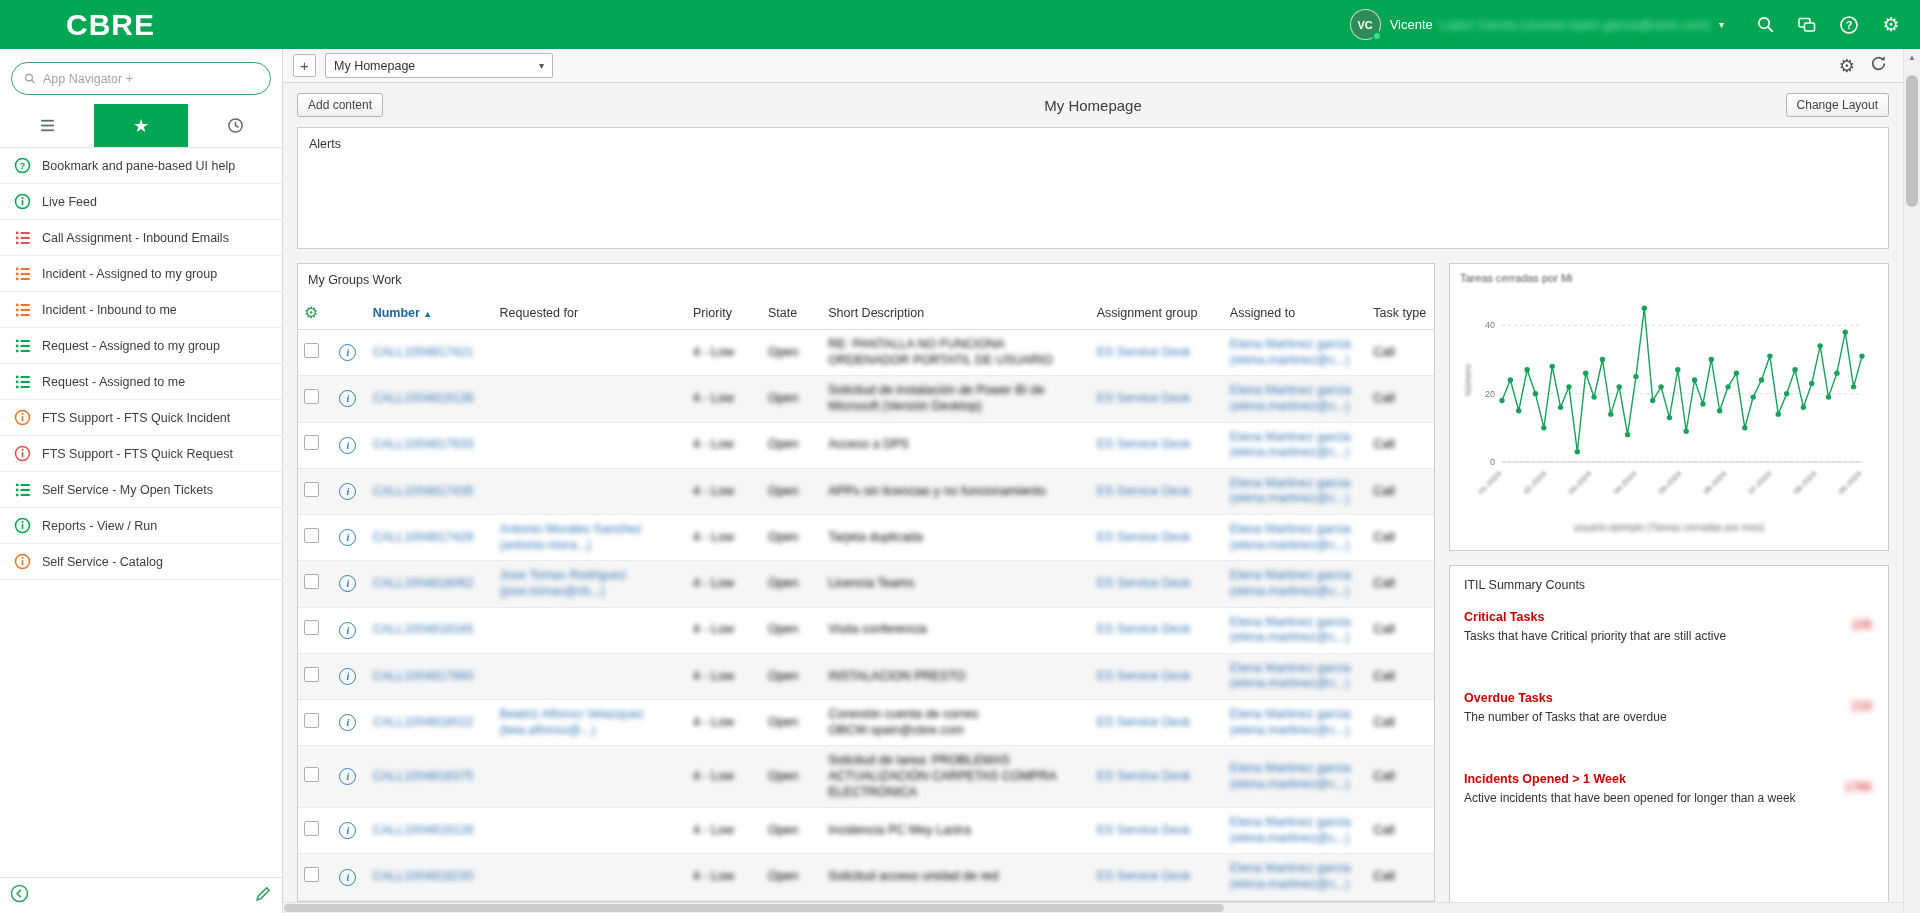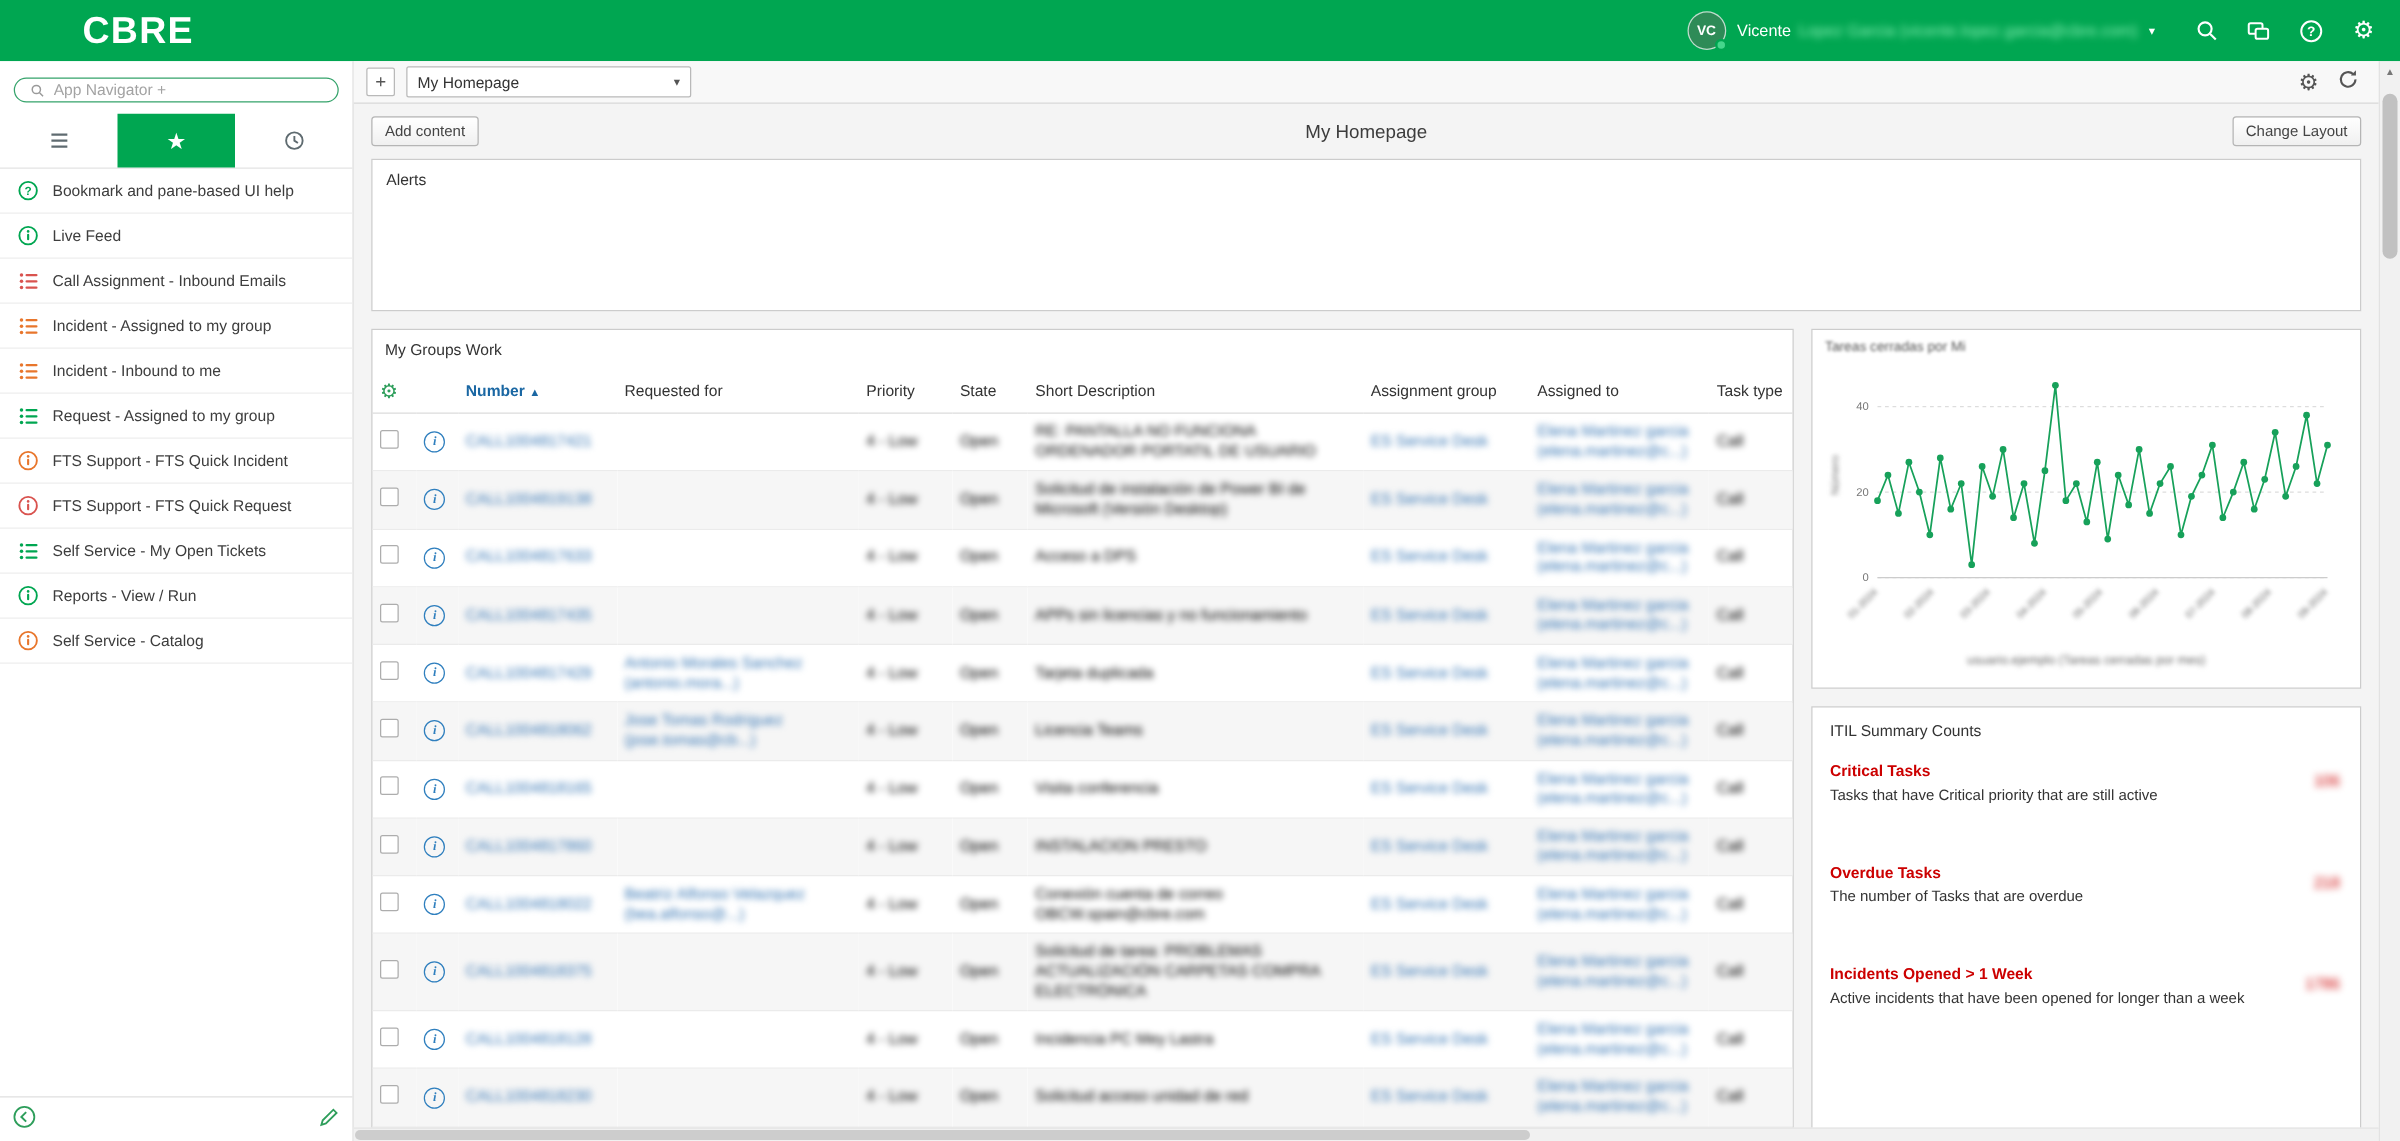--- a/index.html
+++ b/index.html
@@ -23,21 +23,21 @@
   .hicon { display:flex; align-items:center; justify-content:center; width:22px; height:22px; cursor:pointer; }
   .gear-glyph { font-size:19px; color:#fff; line-height:1; }
 
   
   .app-body { display:flex; height:864px; }
 
   
   .sidebar { width:283px; background:#fff; border-right:1px solid #d9d9d9;
     display:flex; flex-direction:column; }
   .nav-search { padding:13px 11px 9px; }
-  .nav-search .box { height:20px; border:1.5px solid #35a36b; border-radius:17px;
+  .nav-search .box { height:33px; border:1.5px solid #35a36b; border-radius:17px;
     display:flex; align-items:center; padding:0 12px; gap:7px; background:#fff; }
   .nav-search input { border:none; outline:none; font-size:12.5px; width:100%;
     font-family:"Liberation Sans",sans-serif; color:#333; }
   .nav-search input::placeholder { color:#a3a3a3; }
   .side-tabs { display:flex; height:44px; border-bottom:1px solid #e3e3e3; }
   .side-tab { flex:1; display:flex; align-items:center; justify-content:center;
     color:#5f6b70; cursor:pointer; }
   .side-tab.active { background:#00A651; color:#fff; }
   .star-glyph { font-size:18px; line-height:1; }
   .bookmarks { flex:1; overflow:hidden; }
@@ -260,20 +260,35 @@
                 <circle cx="2.2" cy="3" r="1.4"></circle>
                 <rect x="5.4" y="2.1" width="9.6" height="1.9" rx="0.9"></rect>
                 <circle cx="2.2" cy="8" r="1.4"></circle>
                 <rect x="5.4" y="7.1" width="9.6" height="1.9" rx="0.9"></rect>
                 <circle cx="2.2" cy="13" r="1.4"></circle>
                 <rect x="5.4" y="12.1" width="9.6" height="1.9" rx="0.9"></rect>
               </g>
             </svg>
           </span>
                  <span>Request - Assigned to my group</span>
+        </div>
+        <div class="bm-item">
+          <span class="bm-icon">
+            <svg width="16" height="16" viewBox="0 0 16 16">
+              <g fill="#00A651">
+                <circle cx="2.2" cy="3" r="1.4"></circle>
+                <rect x="5.4" y="2.1" width="9.6" height="1.9" rx="0.9"></rect>
+                <circle cx="2.2" cy="8" r="1.4"></circle>
+                <rect x="5.4" y="7.1" width="9.6" height="1.9" rx="0.9"></rect>
+                <circle cx="2.2" cy="13" r="1.4"></circle>
+                <rect x="5.4" y="12.1" width="9.6" height="1.9" rx="0.9"></rect>
+              </g>
+            </svg>
+          </span>
+                 <span>Request - Assigned to me</span>
         </div>
         <div class="bm-item">
           <span class="bm-icon">
             <svg width="17" height="17" viewBox="0 0 18 18">
               <circle cx="9" cy="9" r="7.4" fill="none" stroke="#E8762C" stroke-width="1.6"></circle>
               <circle cx="9" cy="5.4" r="1.1" fill="#E8762C"></circle>
               <rect x="8.1" y="7.4" width="1.8" height="5.6" rx="0.9" fill="#E8762C"></rect>
             </svg>
           </span>
                  <span>FTS Support - FTS Quick Incident</span>

